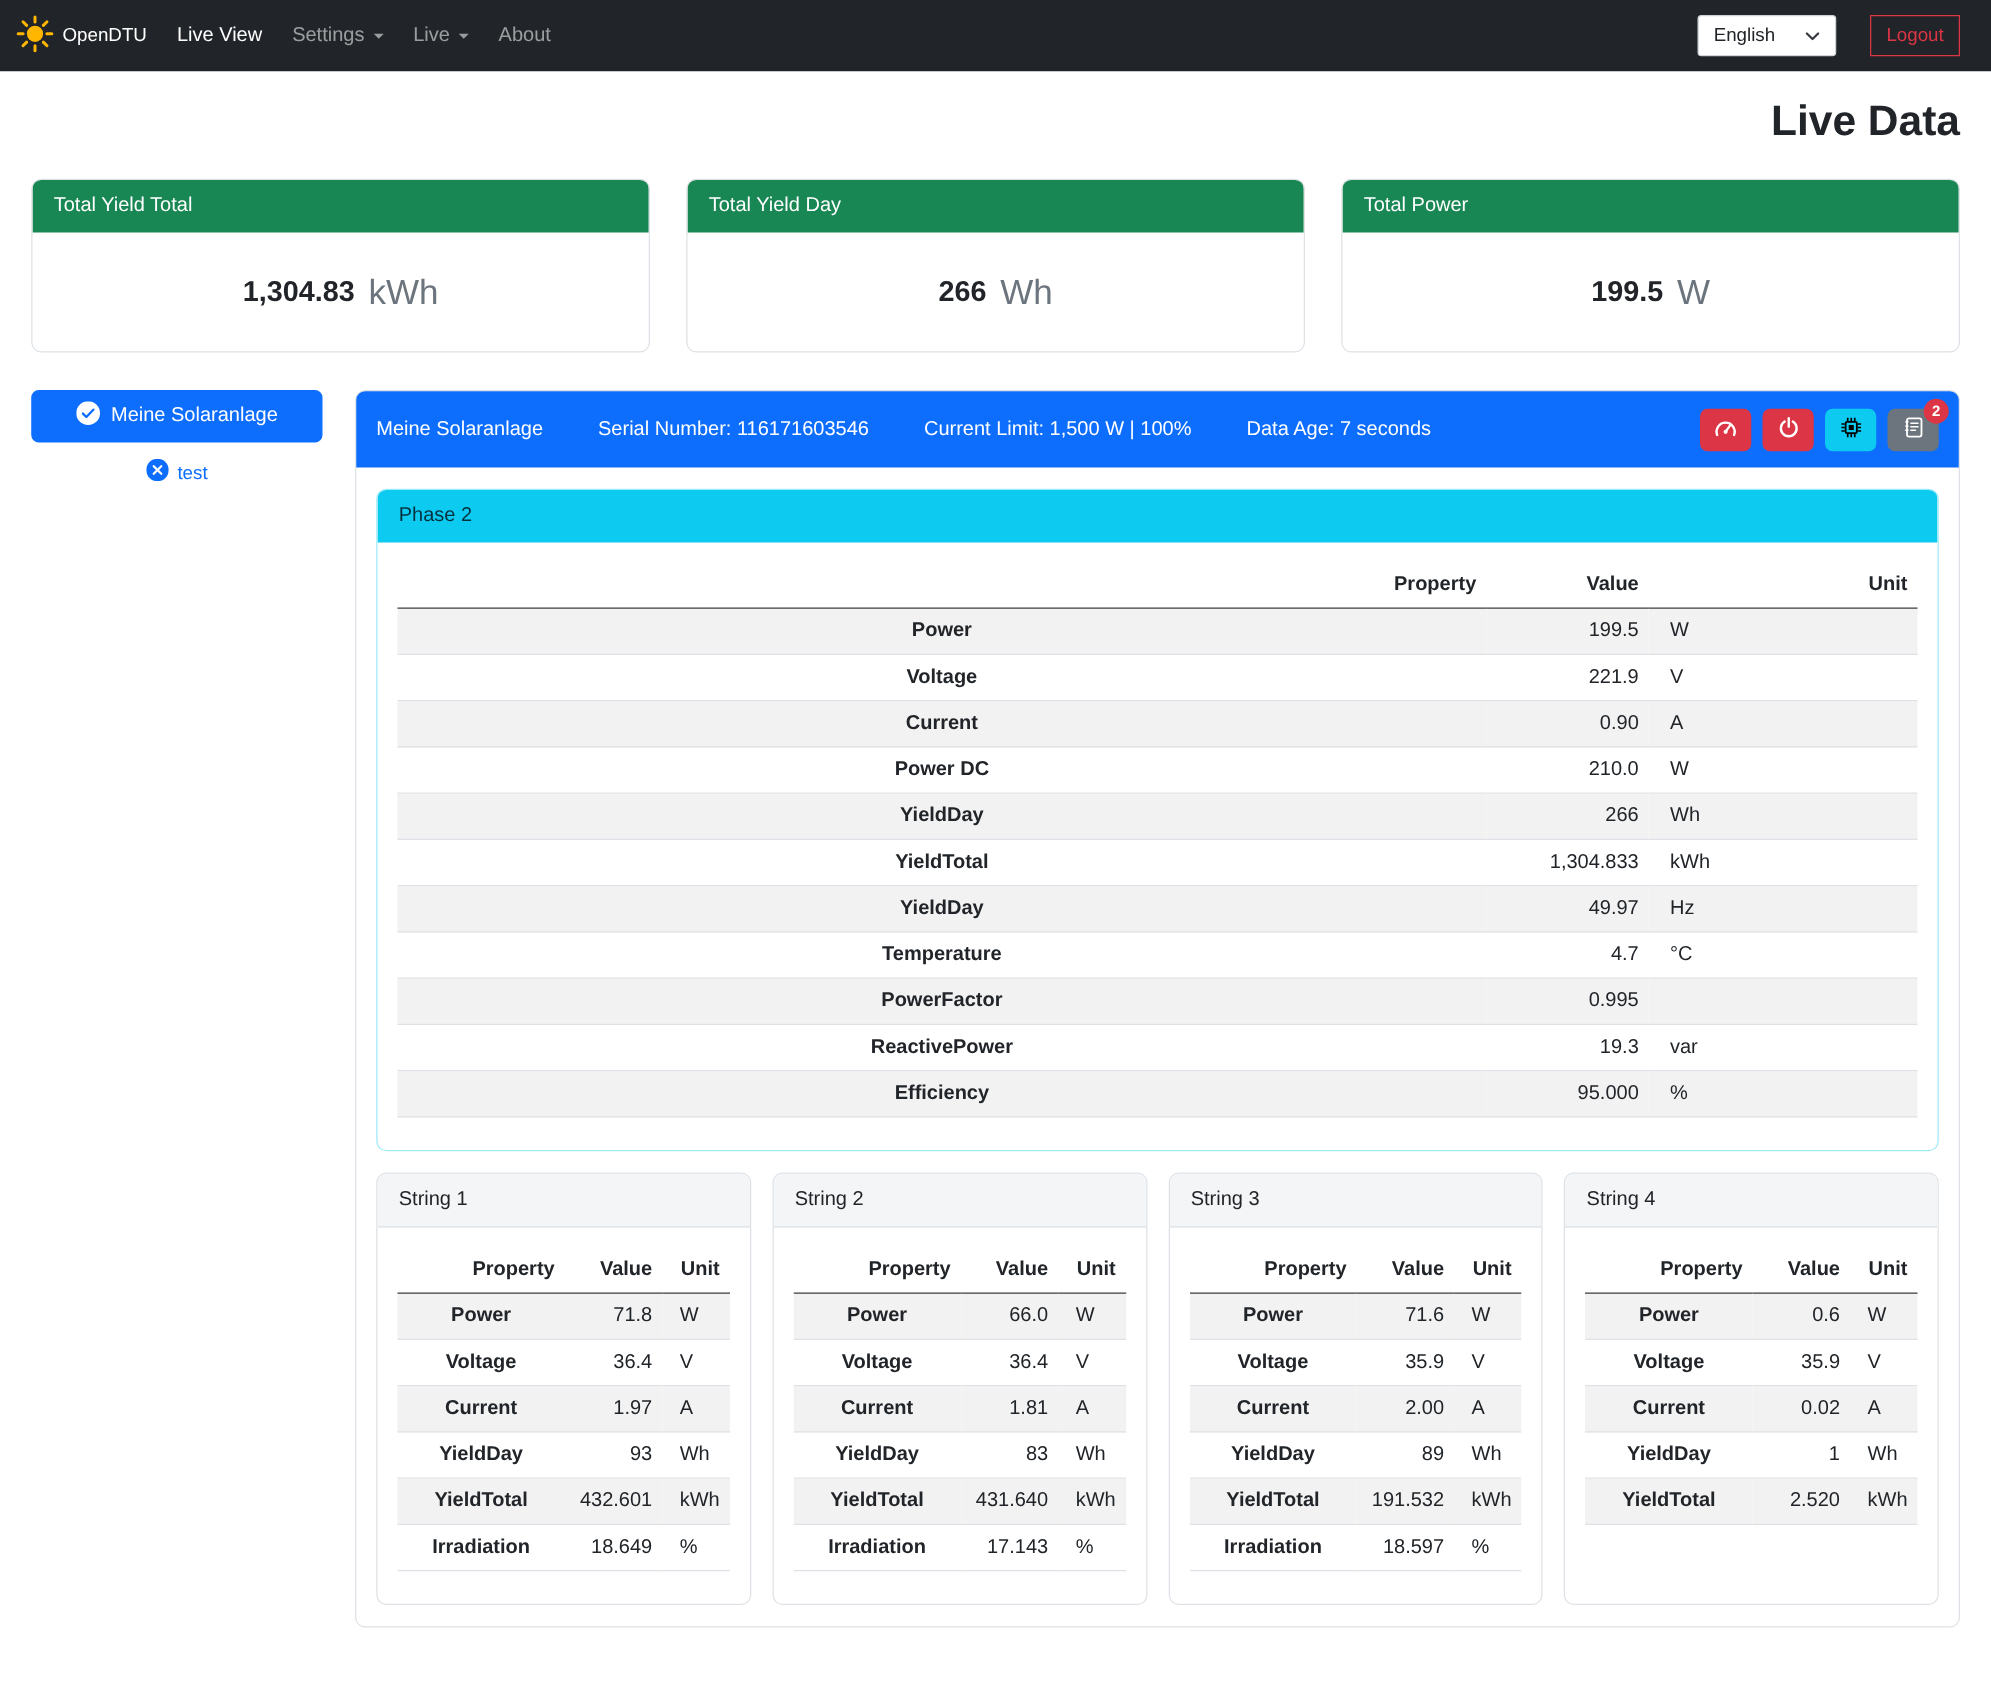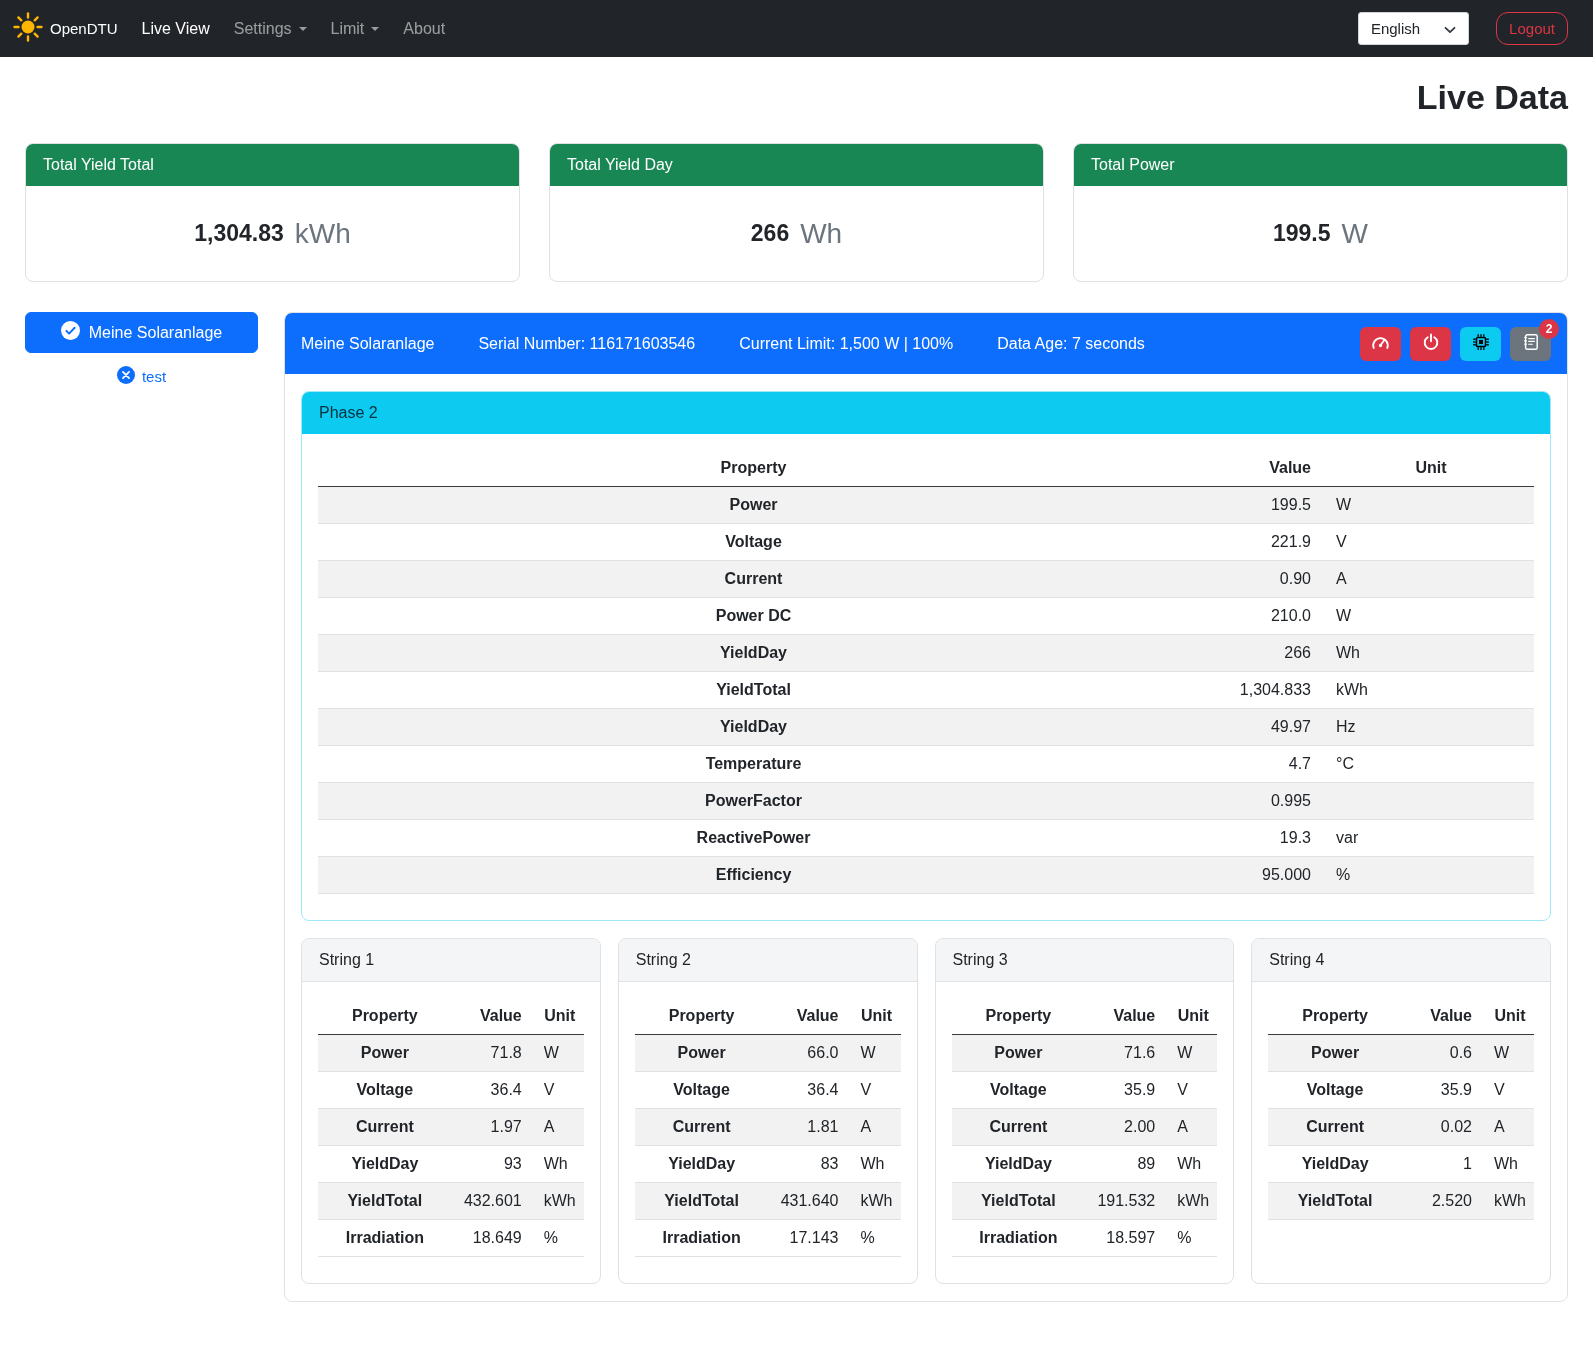--- a/index.html
+++ b/index.html
@@ -39,21 +39,21 @@
     border-right: 4px solid transparent;
   }
   .nav-right { margin-left: auto; display: flex; align-items: center; gap: 27px; padding-right: 12px; }
   .lang-select {
     background: #fff; border: 1px solid #ced4da; border-radius: 3px;
     padding: 7px 12px; display: flex; align-items: center; gap: 24px;
     font-size: 15px; color: #212529; cursor: pointer;
   }
   .logout-btn {
     background: transparent; border: 1px solid #dc3545; color: #dc3545;
-    border-radius: 12px; padding: 7px 12px; font-size: 15px; cursor: pointer;
+    border-radius: 0; padding: 7px 12px; font-size: 15px; cursor: pointer;
   }
 
   
   .content { padding: 0 25px; }
   .page-title { font-size: 34px; font-weight: 700; margin: 21px 0 26px; text-align: right; }
 
   
   .summary-row { display: flex; gap: 29px; }
   .summary-card { flex: 1; border: 1px solid #dee2e6; border-radius: 8px; overflow: hidden; background: #fff; }
   .summary-card-header { background: #198754; color: #fff; font-size: 16px; padding: 12px 17px; }
@@ -97,21 +97,21 @@
   .panel-body { padding: 17px 16px; }
 
   
   .phase-card { border: 1px solid #9eeaf9; border-radius: 8px; overflow: hidden; margin-bottom: 17px; background: #fff; }
   .phase-header { background: #0dcaf0; color: #05313f; padding: 12px 17px; font-size: 16px; }
   .phase-body { padding: 16px 16px 26px; }
 
   
   .data-table { width: 100%; border-collapse: collapse; font-size: 16px; }
   .data-table th, .data-table td { padding: 9px 8px; vertical-align: middle; }
-  .data-table thead th { text-align: center; font-weight: 700; border-bottom: 1px solid #373b3e; }
+  .data-table thead th { text-align: right; font-weight: 700; border-bottom: 1px solid #373b3e; }
   .data-table thead th.col-val { text-align: right; }
   .data-table tbody tr { border-bottom: 1px solid #dee2e6; }
   .data-table tbody tr:nth-child(odd) { background: #f2f2f2; }
   .data-table tbody th.col-prop { text-align: center; font-weight: 700; }
   .data-table td.col-val { text-align: right; }
   .data-table td.col-unit { text-align: left; }
   .phase-table .col-val { width: 130px; }
   .phase-table .col-unit { width: 215px; padding-left: 17px; }
   .string-table .col-val { width: 78px; }
   .string-table .col-unit { width: 52px; padding-left: 14px; }
@@ -146,21 +146,21 @@
   </div>
   <div class="nav-links">
     <a class="nav-link active">
       <span>Live View</span>
     </a>
     <a class="nav-link">
       <span>Settings</span>
       <span class="caret"></span>
     </a>
     <a class="nav-link">
-      <span>Limit</span>
+      <span>Live</span>
       <span class="caret"></span>
     </a>
     <a class="nav-link">
       <span>About</span>
     </a>
   </div>
   <div class="nav-right">
     <div class="lang-select">
       <span>English</span>
       <span>

